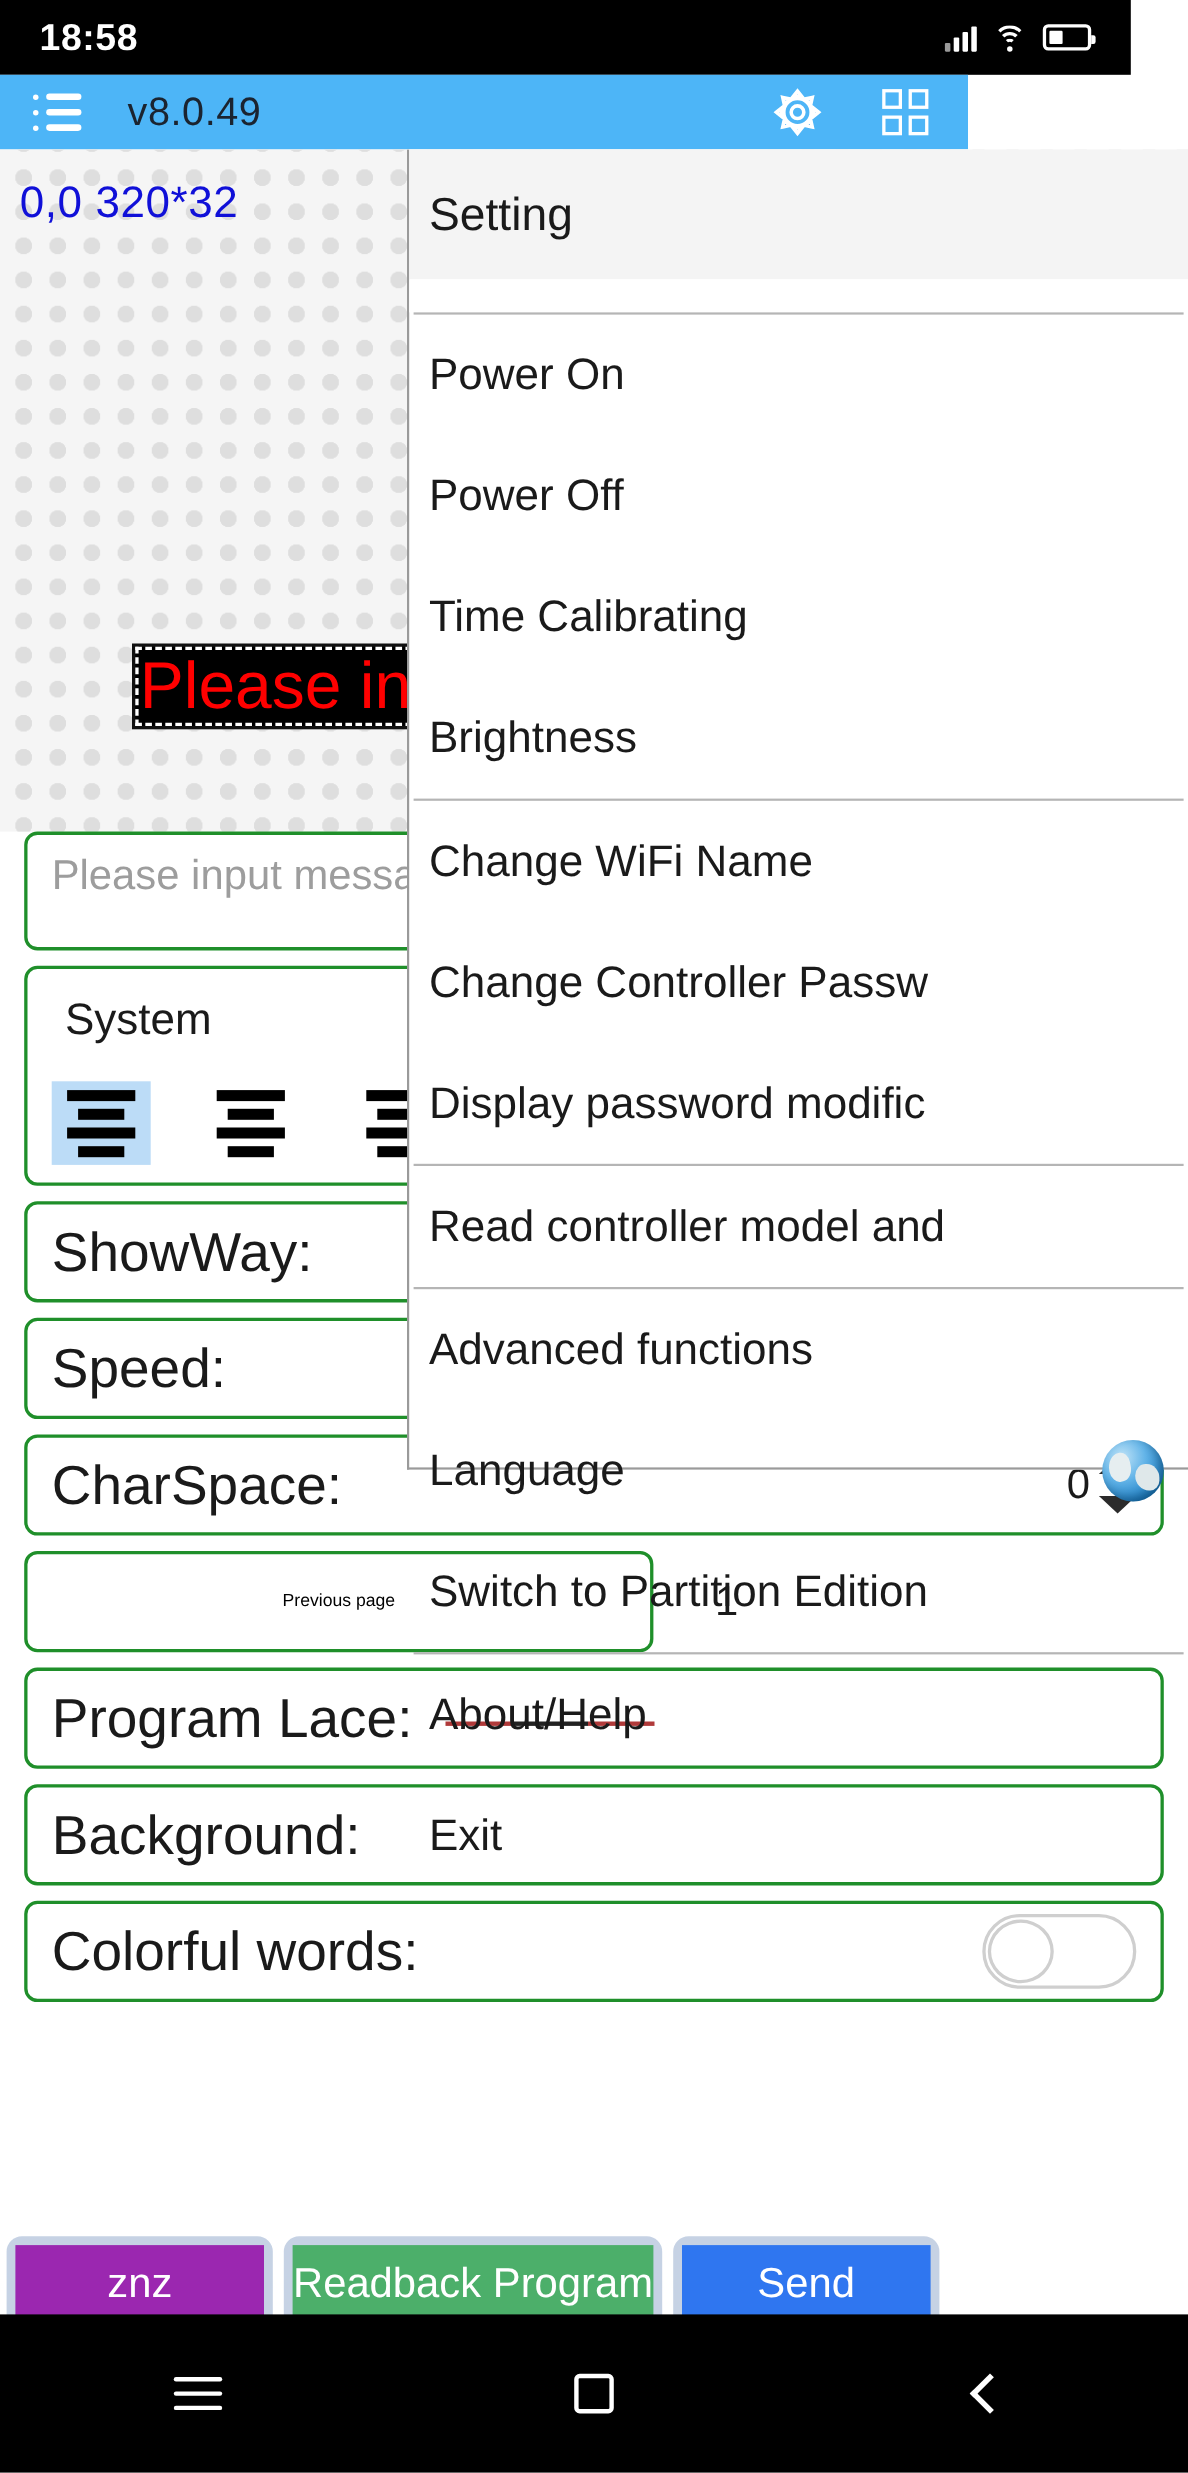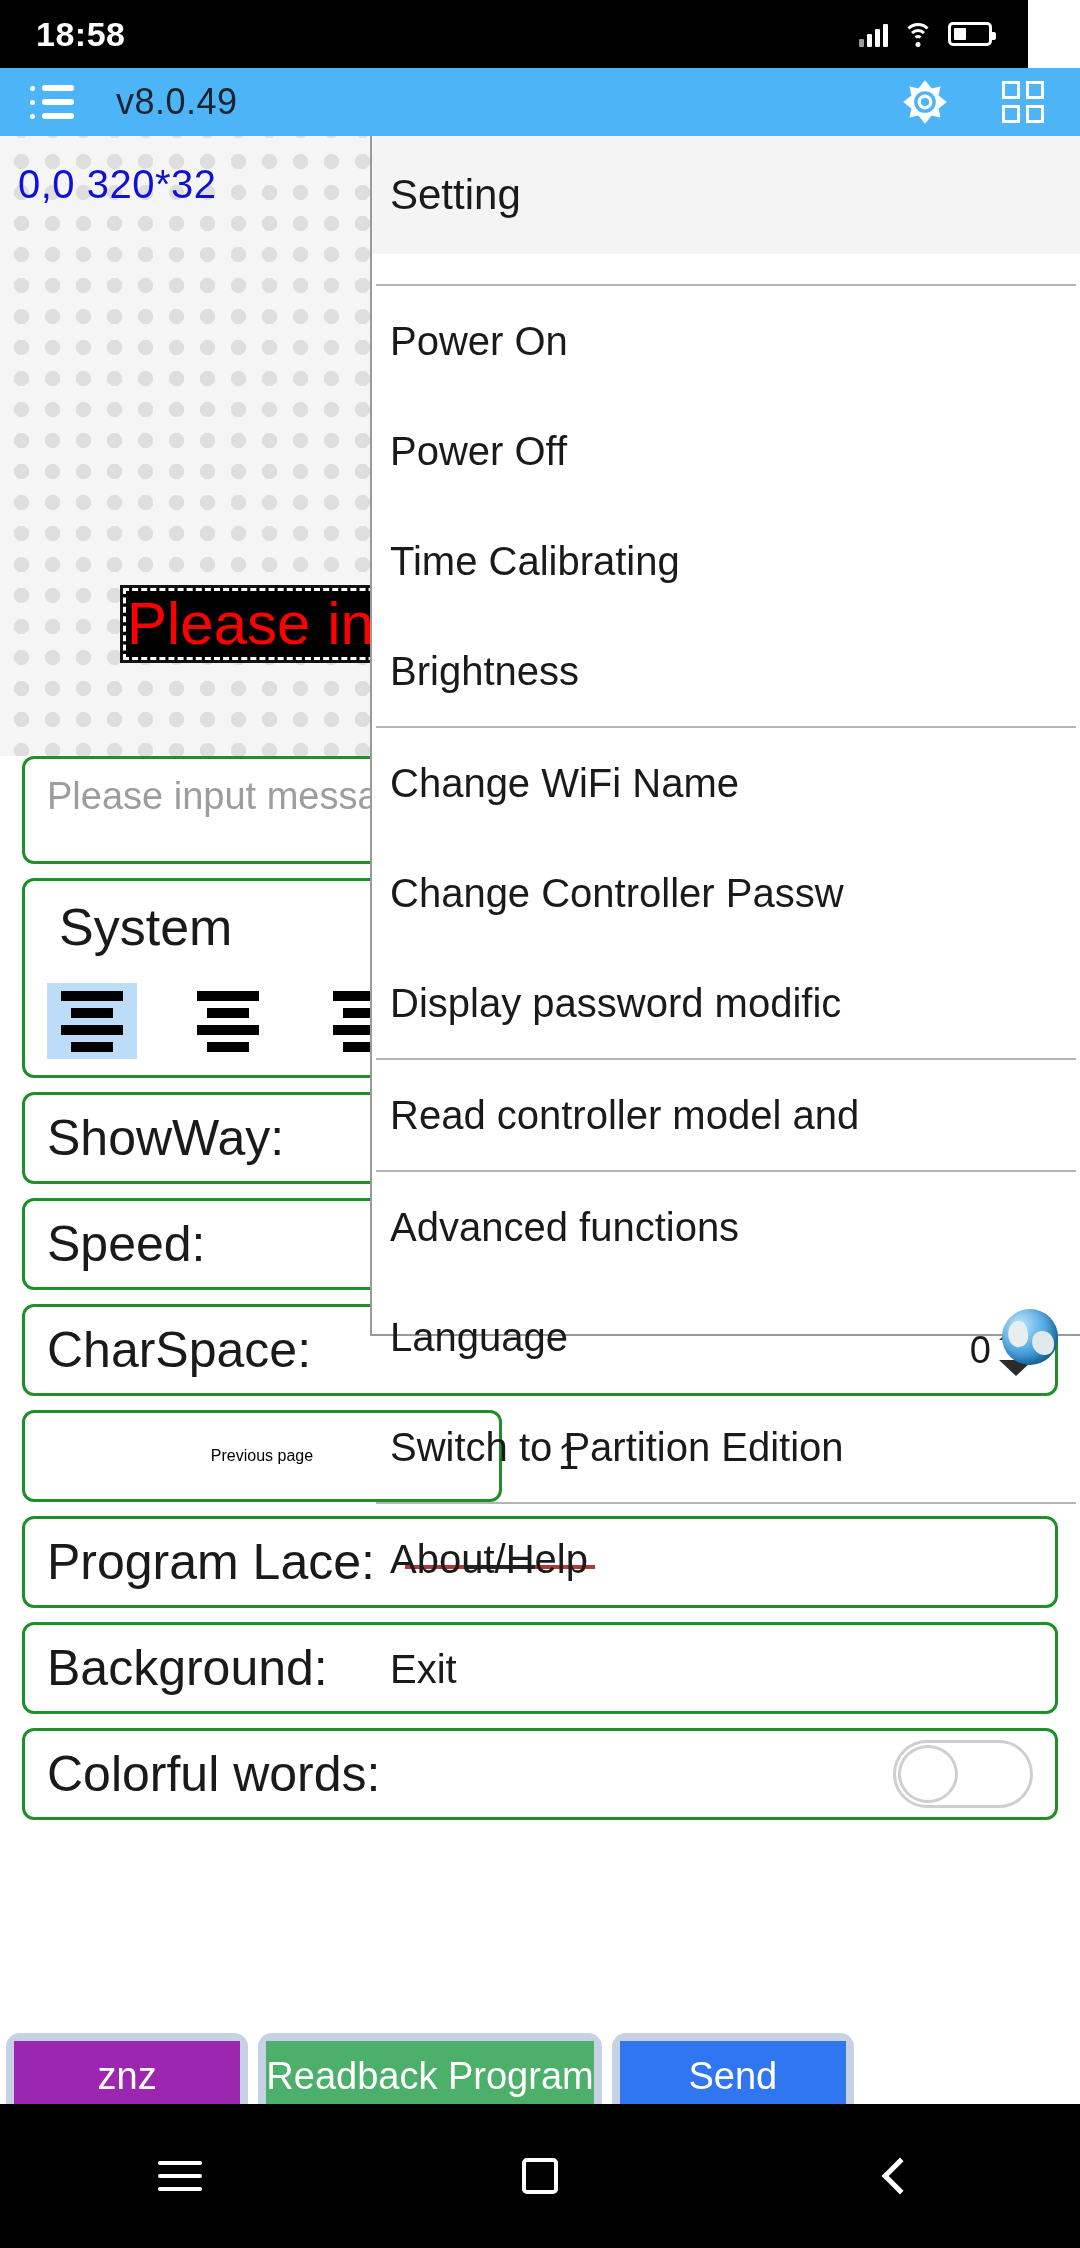--- a/index.html
+++ b/index.html
@@ -40,21 +40,21 @@
                width:5px; height:5px; border-radius:50%; background:#fff; border:0; }
 
   .batt { width:44px; height:24px; border:3px solid #fff; border-radius:5px;
           position:relative; padding:3px; }
   .batt::after { content:""; position:absolute; right:-7px; top:7px; width:4px;
                  height:8px; background:#fff; border-radius:0 2px 2px 0; }
   .batt i { display:block; height:100%; width:38%; background:#fff; border-radius:1px; }
 
   
   #appbar {
-    position:absolute; left:0; top:68px; width:1080px; height:68px;
+    position:absolute; left:0; top:68px; width:880px; height:68px;
     background:#4db5f7; display:flex; align-items:center; padding:0 30px;
   }
   #appbar .title { color:#1b2430; font-size:36px; margin-left:42px; letter-spacing:0.5px; }
   #appbar .spacer { flex:1; }
   .hamburger { width:44px; height:34px; display:flex; flex-direction:column;
                justify-content:space-between; }
   .hamburger .ln { display:flex; align-items:center; gap:7px; }
   .hamburger .ln b { width:5px; height:5px; background:#fff; border-radius:50%; display:block; }
   .hamburger .ln u { flex:1; height:6px; background:#fff; border-radius:3px; display:block; }
 
@@ -95,21 +95,21 @@
     height:92px; position:relative;
   }
   .fld .lbl { font-size:50px; color:#1a1a1a; }
   .fld .val { margin-left:auto; font-size:38px; color:#1a1a1a; padding-right:8px; }
   .fld .ph { font-size:38px; color:#9d9d9d; }
 
   .fld.msg { height:108px; align-items:flex-start; padding-top:16px; }
   .fld.tall { height:200px; display:block; padding:0; }
 
   .sysrow { display:flex; align-items:center; height:92px; padding:0 34px; }
-  .sysrow .t { font-size:52px; color:#1a1a1a; }
+  .sysrow .t { font-size:40px; color:#1a1a1a; }
   .sysrow .mid { flex:1; display:flex; justify-content:center; }
   .sysrow .r { font-size:38px; color:#1a1a1a; }
 
   .stepper { width:34px; height:52px; display:flex; flex-direction:column;
              justify-content:space-between; align-items:center; }
   .stepper b, .stepper u { display:block; width:0; height:0;
                            border-left:17px solid transparent;
                            border-right:17px solid transparent; }
   .stepper b { border-bottom:16px solid #2b2b2b; }
   .stepper u { border-top:16px solid #2b2b2b; }
@@ -117,21 +117,21 @@
   .alignrow { display:flex; align-items:center; height:96px; padding:0 22px; gap:0; }
   .alignbtn { width:90px; height:76px; display:flex; flex-direction:column;
               justify-content:center; align-items:center; gap:7px;
               margin-right:46px; }
   .alignbtn.on { background:#bcdcf7; }
   .alignbtn i { display:block; height:10px; background:#000; }
 
   .pgrow { display:flex; align-items:center; }
   .pgbtn { border:3px solid #1f8f2a; border-radius:12px; height:92px;
            display:flex; align-items:center; justify-content:center;
-           width:480px; margin-left:22px; }
+           width:572px; margin-left:22px; }
   .pgnum { font-size:38px; color:#1a1a1a; margin-left:56px; }
 
   .lacepreview { position:absolute; left:380px; top:46px; width:190px; height:4px;
                  background:linear-gradient(90deg,#b03a3a 0 60px,#222 60px 130px,#b03a3a 130px 190px); }
 
   .toggle { margin-left:auto; width:140px; height:68px; border:3px solid #cfcfcf;
             border-radius:34px; position:relative; background:#fff; }
   .toggle i { position:absolute; left:2px; top:2px; width:60px; height:58px;
               border-radius:50%; border:3px solid #cfcfcf; background:#fff; display:block; }
 

